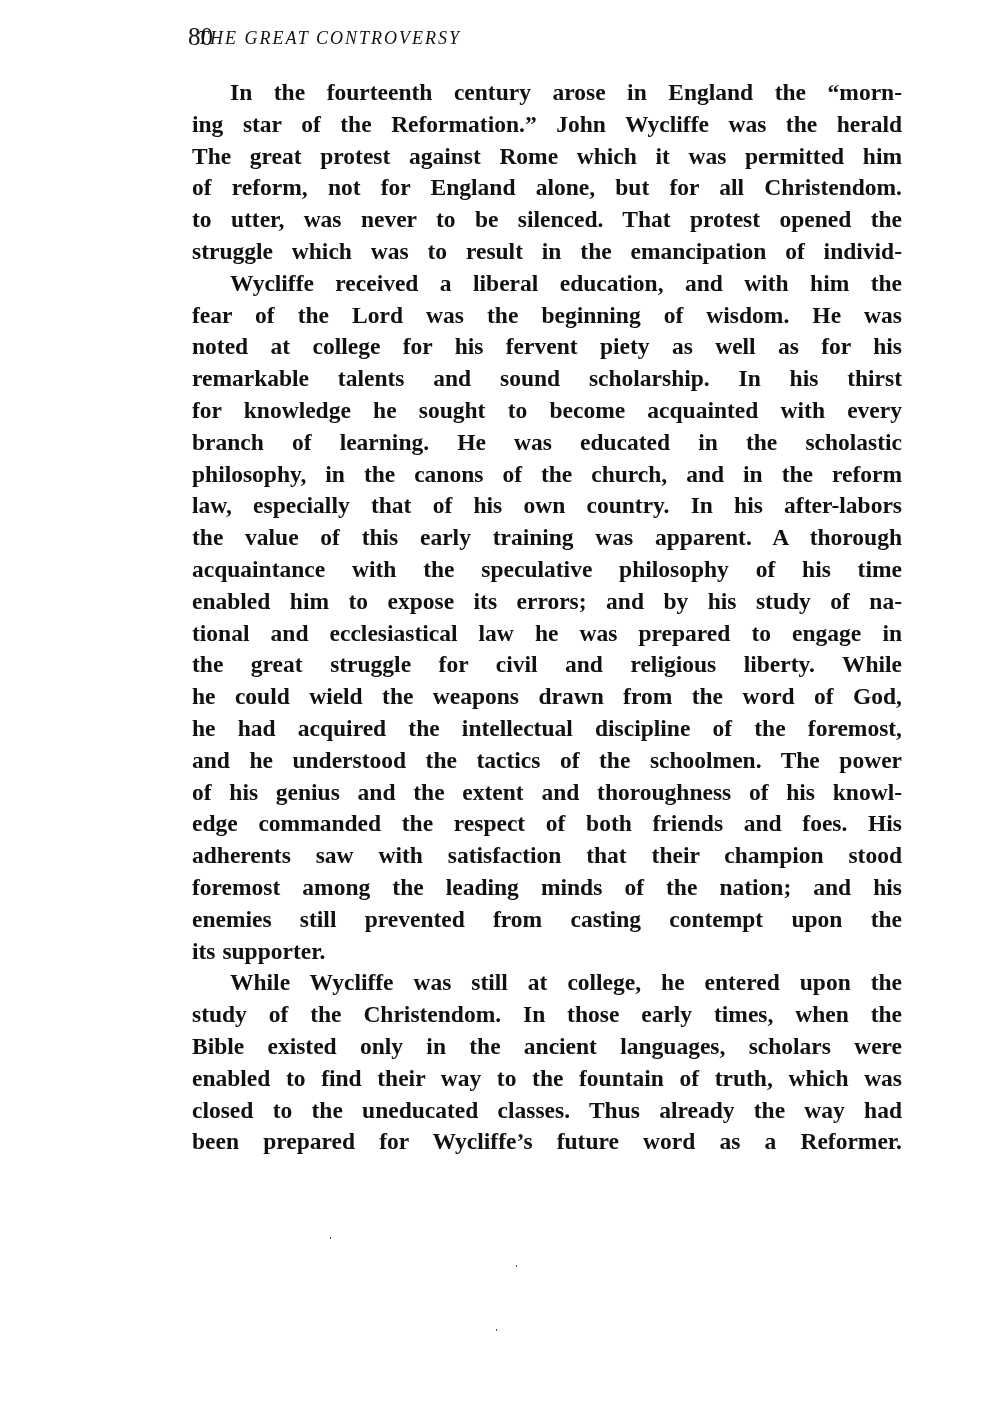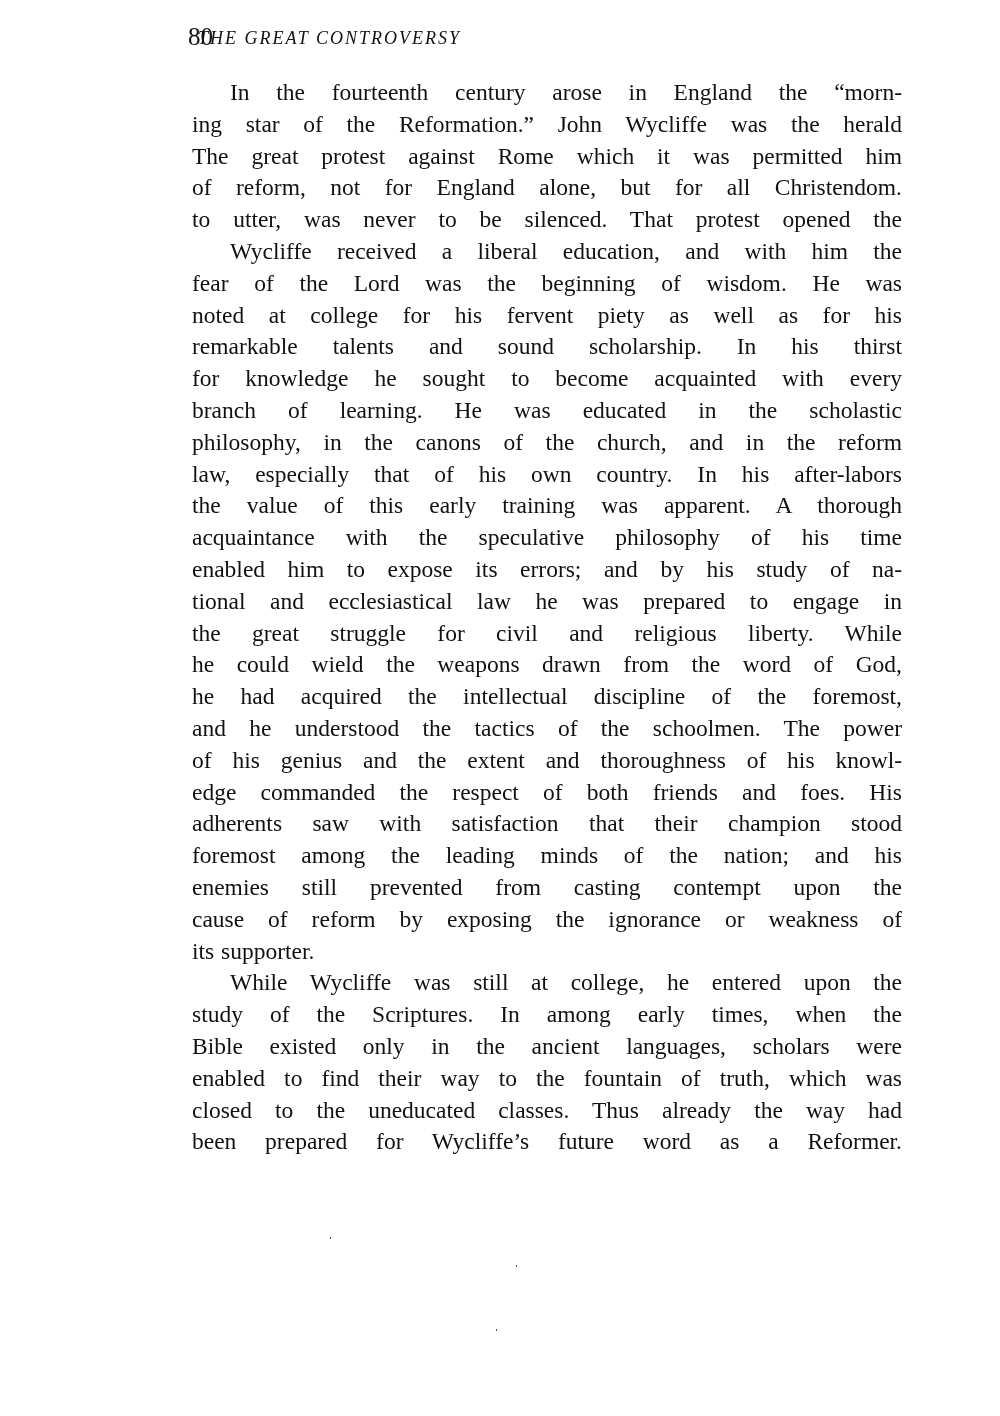--- a/index.html
+++ b/index.html
@@ -49,20 +49,21 @@
     }
     .line {
       display: block;
       height: 31.8px;
       line-height: 31.8px;
       font-size: 23.5px;
       white-space: nowrap;
       text-align: justify;
       text-align-last: justify;
       word-spacing: 1px;
+      font-weight: bold;
     }
     .line.last {
       text-align-last: left;
     }
     .line.indent {
       padding-left: 38px;
     }
     .speck {
       position: absolute;
       width: 1px;
@@ -79,20 +80,21 @@
 </div>
 
 <div class="text-block">
 
   <div>
     <span class="line indent">In the fourteenth century arose in England the “morn-</span>
     <span class="line">ing star of the Reformation.”  John Wycliffe was the herald</span>
     <span class="line">The great protest against Rome which it was permitted him</span>
     <span class="line">of reform, not for England alone, but for all Christendom.</span>
     <span class="line">to utter, was never to be silenced.  That protest opened the</span>
+    <span class="line">struggle which was to result in the emancipation of individ-</span>
   </div>
 
   <div>
     <span class="line indent">Wycliffe received a liberal education, and with him the</span>
     <span class="line">fear of the Lord was the beginning of wisdom.  He was</span>
     <span class="line">noted at college for his fervent piety as well as for his</span>
     <span class="line">remarkable talents and sound scholarship.  In his thirst</span>
     <span class="line">for knowledge he sought to become acquainted with every</span>
     <span class="line">branch of learning.  He was educated in the scholastic</span>
     <span class="line">philosophy, in the canons of the church, and in the reform</span>
@@ -103,27 +105,26 @@
     <span class="line">tional and ecclesiastical law he was prepared to engage in</span>
     <span class="line">the great struggle for civil and religious liberty.  While</span>
     <span class="line">he could wield the weapons drawn from the word of God,</span>
     <span class="line">he had acquired the intellectual discipline of the foremost,</span>
     <span class="line">and he understood the tactics of the schoolmen.  The power</span>
     <span class="line">of his genius and the extent and thoroughness of his knowl-</span>
     <span class="line">edge commanded the respect of both friends and foes.  His</span>
     <span class="line">adherents saw with satisfaction that their champion stood</span>
     <span class="line">foremost among the leading minds of the nation; and his</span>
     <span class="line">enemies still prevented from casting contempt upon the</span>
-    <span class="line">cause of reform by exposing the ignorance or weakness of</span>
     <span class="line last">its supporter.</span>
   </div>
 
   <div>
     <span class="line indent">While Wycliffe was still at college, he entered upon the</span>
-    <span class="line">study of the Scriptures.  In among early times, when the</span>
+    <span class="line">study of the Christendom.  In those early times, when the</span>
     <span class="line">Bible existed only in the ancient languages, scholars were</span>
     <span class="line">enabled to find their way to the fountain of truth, which was</span>
     <span class="line">closed to the uneducated classes.  Thus already the way had</span>
     <span class="line">been prepared for Wycliffe’s future word as a Reformer.</span>
   </div>
 </div>
 
 <div class="speck" style="left:330px; top:1237px;"></div>
 <div class="speck" style="left:516px; top:1265px;"></div>
 <div class="speck" style="left:496px; top:1329px;"></div>

